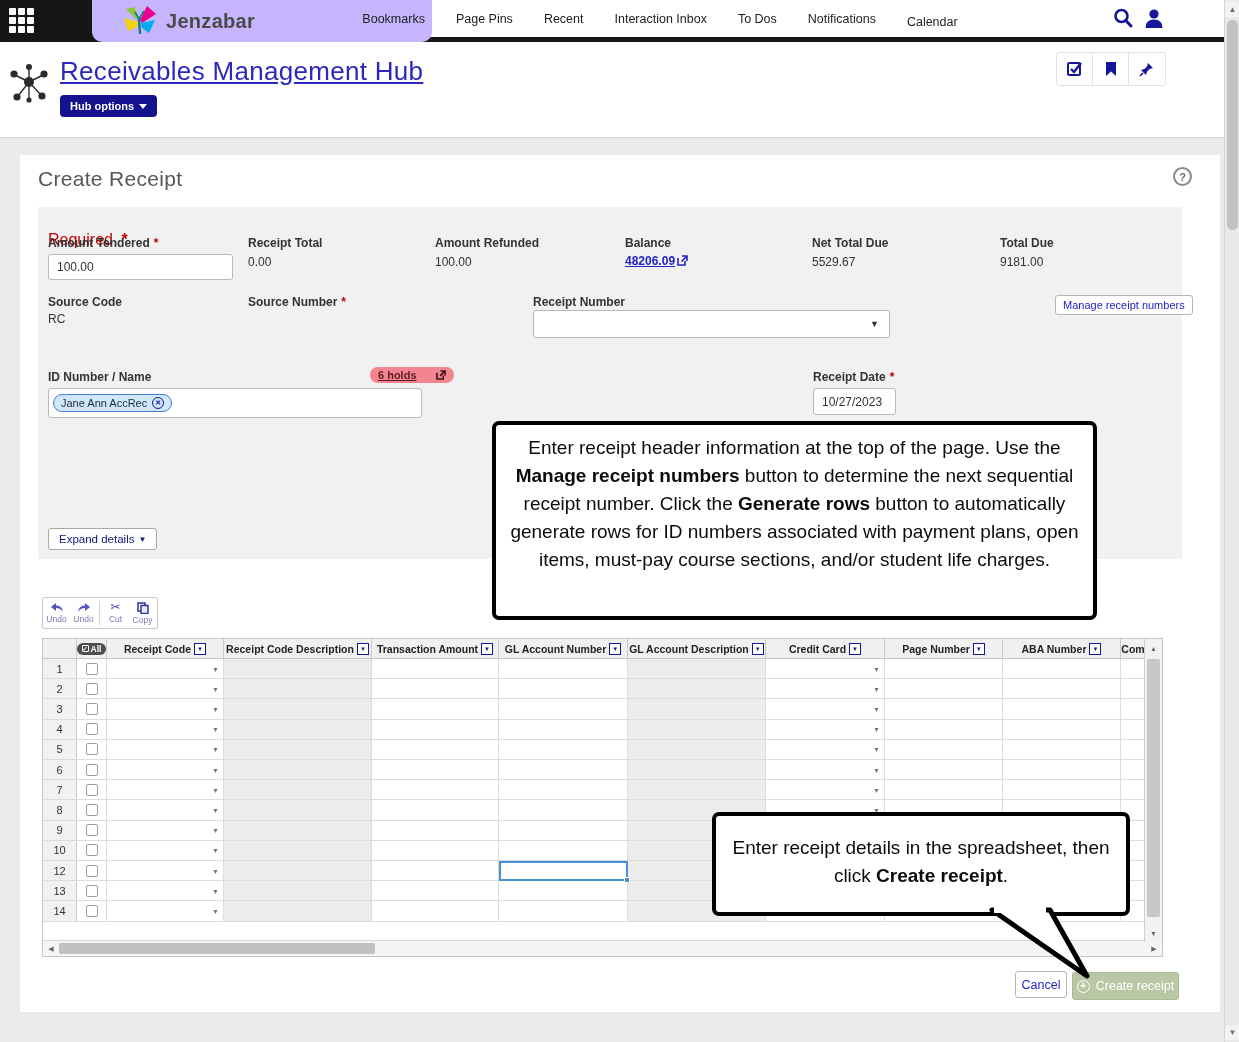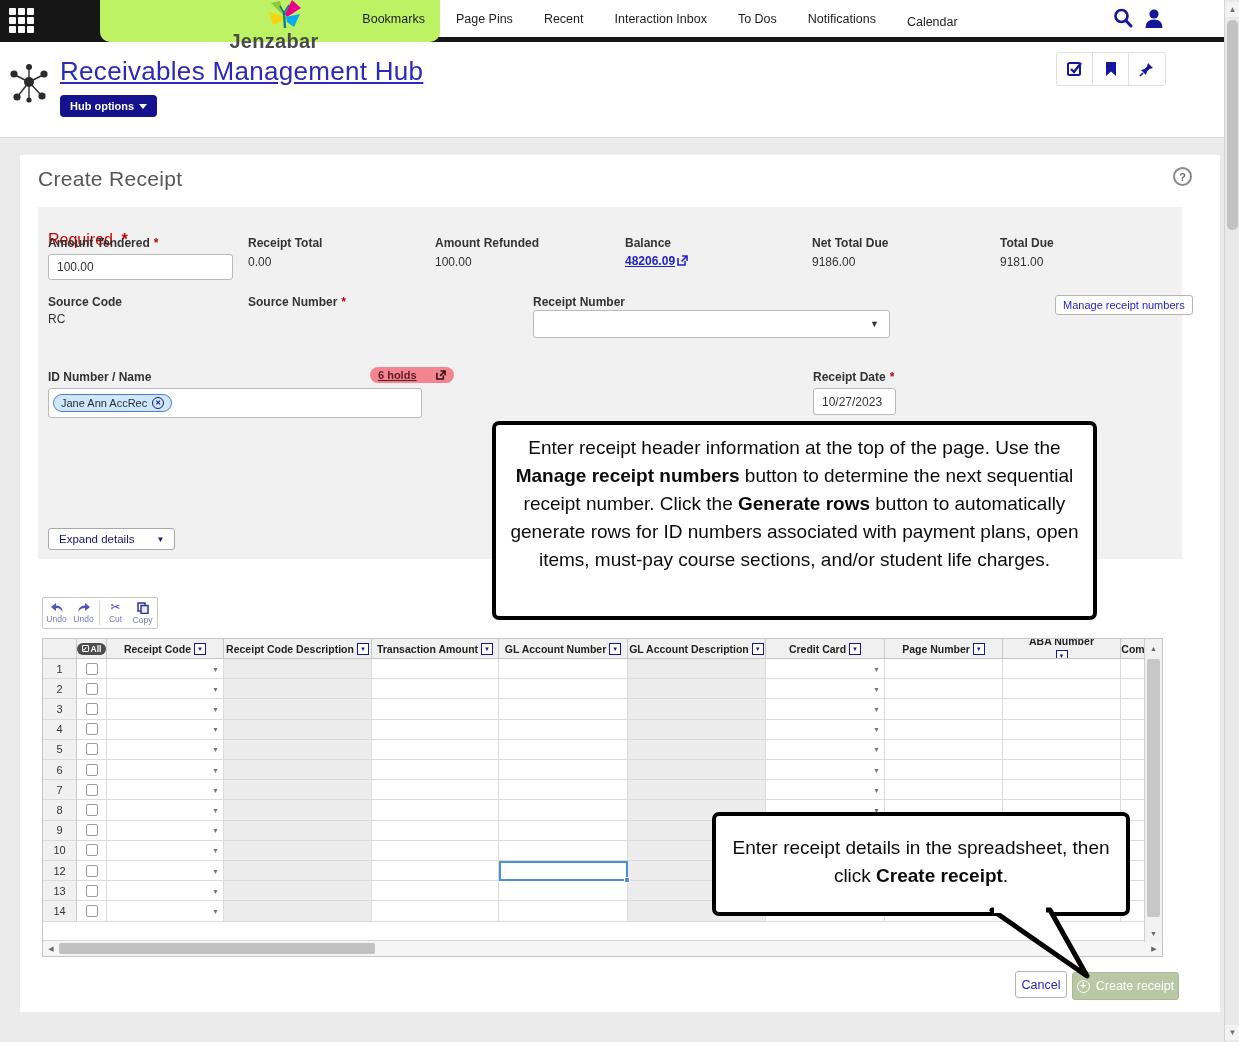--- a/index.html
+++ b/index.html
@@ -7,22 +7,22 @@
     font-family:"Liberation Sans", sans-serif; }
   .screen { position:relative; width:1239px; height:1042px; background:#fff; overflow:hidden; }
 
   
   .topbar { position:absolute; left:0; top:0; width:1224px; height:42px; background:#fff; z-index:10; }
   .topbar .blackL { position:absolute; left:0; top:0; width:105px; height:42px; background:#161616; }
   .topbar .strip { position:absolute; left:0; bottom:0; width:1224px; height:5px; background:#161616; }
   .appgrid { position:absolute; left:9px; top:8px; width:27px; height:27px; display:grid;
     grid-template-columns:repeat(3,7px); grid-template-rows:repeat(3,7px); gap:2px; z-index:12; cursor:pointer; }
   .appgrid span { background:#fff; border-radius:1px; }
-  .logotab { position:absolute; left:100px; top:0; width:340px; height:42px; background:#bef264;
-    border-radius:0 0 10px 10px; z-index:11; display:flex; align-items:center;flex-direction:column; }
+  .logotab { position:absolute; left:92px; top:0; width:340px; height:42px; background:#c4b5fd;
+    border-radius:0 0 10px 10px; z-index:11; display:flex; align-items:center; }
   .brand { font-size:20px; font-weight:700; color:#4a4a4a; letter-spacing:.3px; margin-left:8px; }
   .topnav { position:absolute; left:350px; top:0; width:620px; height:37px; display:flex;
     align-items:center; justify-content:center; gap:31px; z-index:12; }
   .nav-item { font-size:12.5px; color:#1d1d1d; white-space:nowrap; cursor:pointer; }
   .nav-item:last-child { margin-top:7px; }
   .topicons { position:absolute; right:58px; top:6px; display:flex; gap:8px; align-items:center; z-index:12; }
 
   
   .pagebar { position:absolute; right:0; top:0; width:15px; height:1042px; background:#e9e9e9;
     border-left:1px solid #d4d4d4; z-index:40; }
@@ -69,21 +69,21 @@
   .selbox { position:absolute; background:#fff; border:1px solid #b9b9b9; border-radius:3px;
     display:flex; align-items:center; justify-content:flex-end; padding:0 10px; color:#444; font-size:11px; cursor:pointer; }
   .smallbtn { background:#fff; border:1px solid #b5b5b5; border-radius:3px; color:#2323c8;
     font-size:11px; padding:3px 8px; cursor:pointer; white-space:nowrap; font-family:"Liberation Sans",sans-serif; }
   .holds { position:absolute; background:#f2858f; border-radius:8px; padding:2px 8px; font-size:11px;
     font-weight:700; color:#5c1a24; text-decoration:underline; cursor:pointer; display:flex; align-items:center; gap:19px;text-align:center; }
   .infobox { position:absolute; left:10px; top:226px; width:375px; height:80px; background:#e4f2fa;
     border-radius:3px; padding:11px 12px 11px 40px; font-size:11.5px; color:#2e6da4; line-height:1.55; }
   .infobox svg { position:absolute; left:14px; top:13px; }
   .expandbtn { position:absolute; left:10px; top:321px; background:#fff; border:1px solid #a8a8a8;
-    border-radius:3px; color:#15157a; font-size:11.5px; padding:4px 10px; cursor:pointer; display:flex; align-items:center; gap:22px; }
+    border-radius:3px; color:#15157a; font-size:11.5px; padding:4px 10px; cursor:pointer; display:flex; align-items:center; gap:4px; }
   .expandbtn .chev { font-size:8px; color:#15157a; }
 
   
   .gtoolbar { position:absolute; left:22px; top:442px; width:116px; height:32px; border:1px solid #c9c9c9;
     border-radius:2px; background:#fff; display:flex; align-items:center; }
   .tbtn { width:27px; height:30px; display:flex; flex-direction:column; align-items:center; justify-content:center; cursor:pointer; gap:1px; }
   .tbtn .tlab { font-size:8.5px; color:#7a7ab8; }
   .tsep { width:1px; height:24px; background:#d5d5d5; margin:0 2px; }
 
   
@@ -269,21 +269,21 @@
       <input class="tinput" style="left: 10px; top: 47px; width: 185px; height: 26px;" value="100.00">
       <div class="fvalue" style="left:210px;top:48px;">0.00</div>
       <div class="fvalue" style="left:397px;top:48px;">100.00</div>
       <div class="fvalue" style="left:587px;top:47px;">
         <span class="link">48206.09</span><span class="extlink">
           <svg width="11" height="11" viewBox="0 0 11 11">
             <path d="M1 3 V10 H8 V6" fill="none" stroke="#2323c8" stroke-width="1.6"></path>
             <path d="M5 1 H10 V6 M10 1 L4.5 6.5" fill="none" stroke="#2323c8" stroke-width="1.6"></path>
           </svg></span>
       </div>
-      <div class="fvalue" style="left:774px;top:48px;">9186.00</div>
+      <div class="fvalue" style="left:774px;top:48px;">5529.67</div>
       <div class="fvalue" style="left:962px;top:48px;">9181.00</div>
 
       <div class="flabel" style="left:10px;top:88px;">Source Code</div>
       <div class="fvalue" style="left:10px;top:105px;">RC</div>
       <div class="flabel" style="left:210px;top:88px;">
         <span>Source Number</span><span class="req">*</span>
       </div>
       <div class="flabel" style="left:495px;top:88px;">Receipt Number</div>
       <div class="selbox" style="left:495px;top:103px;width:357px;height:28px;">
         <span style="font-size:9px;color:#333;">▼</span>
@@ -377,21 +377,21 @@
             <span class="filter-btn">▼</span>
           </div>
           <div class="gcell ghead" style="width: 119px;">
             <span class="glabel">Credit Card</span>
             <span class="filter-btn">▼</span>
           </div>
           <div class="gcell ghead" style="width: 118px;">
             <span class="glabel">Page Number</span>
             <span class="filter-btn">▼</span>
           </div>
-          <div class="gcell ghead" style="width: 118px; flex-direction: column;">
+          <div class="gcell ghead" style="width: 118px;">
             <span class="glabel">ABA Number</span>
             <span class="filter-btn">▼</span>
           </div>
           <div class="gcell ghead" style="width: 25px;">
             <span class="glabel">Com</span>
           </div>
         </div>
       <div class="gbodyarea" id="grid-body">
           <div class="grow">
             <div class="gcell gbody t-rownum" style="width: 34px;">1</div>

